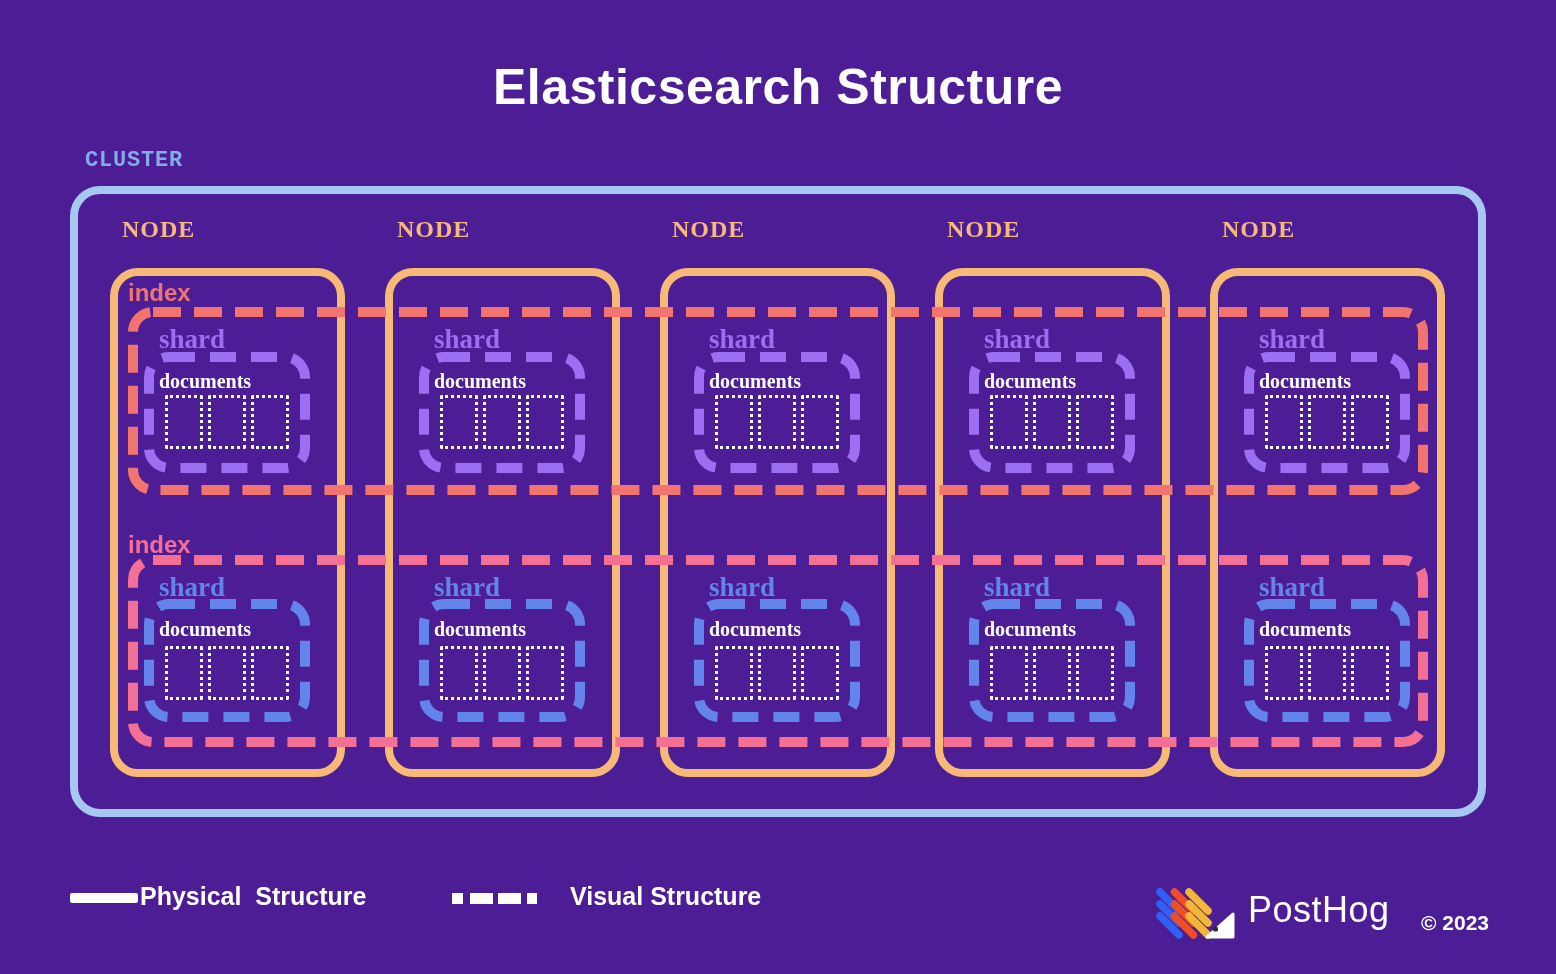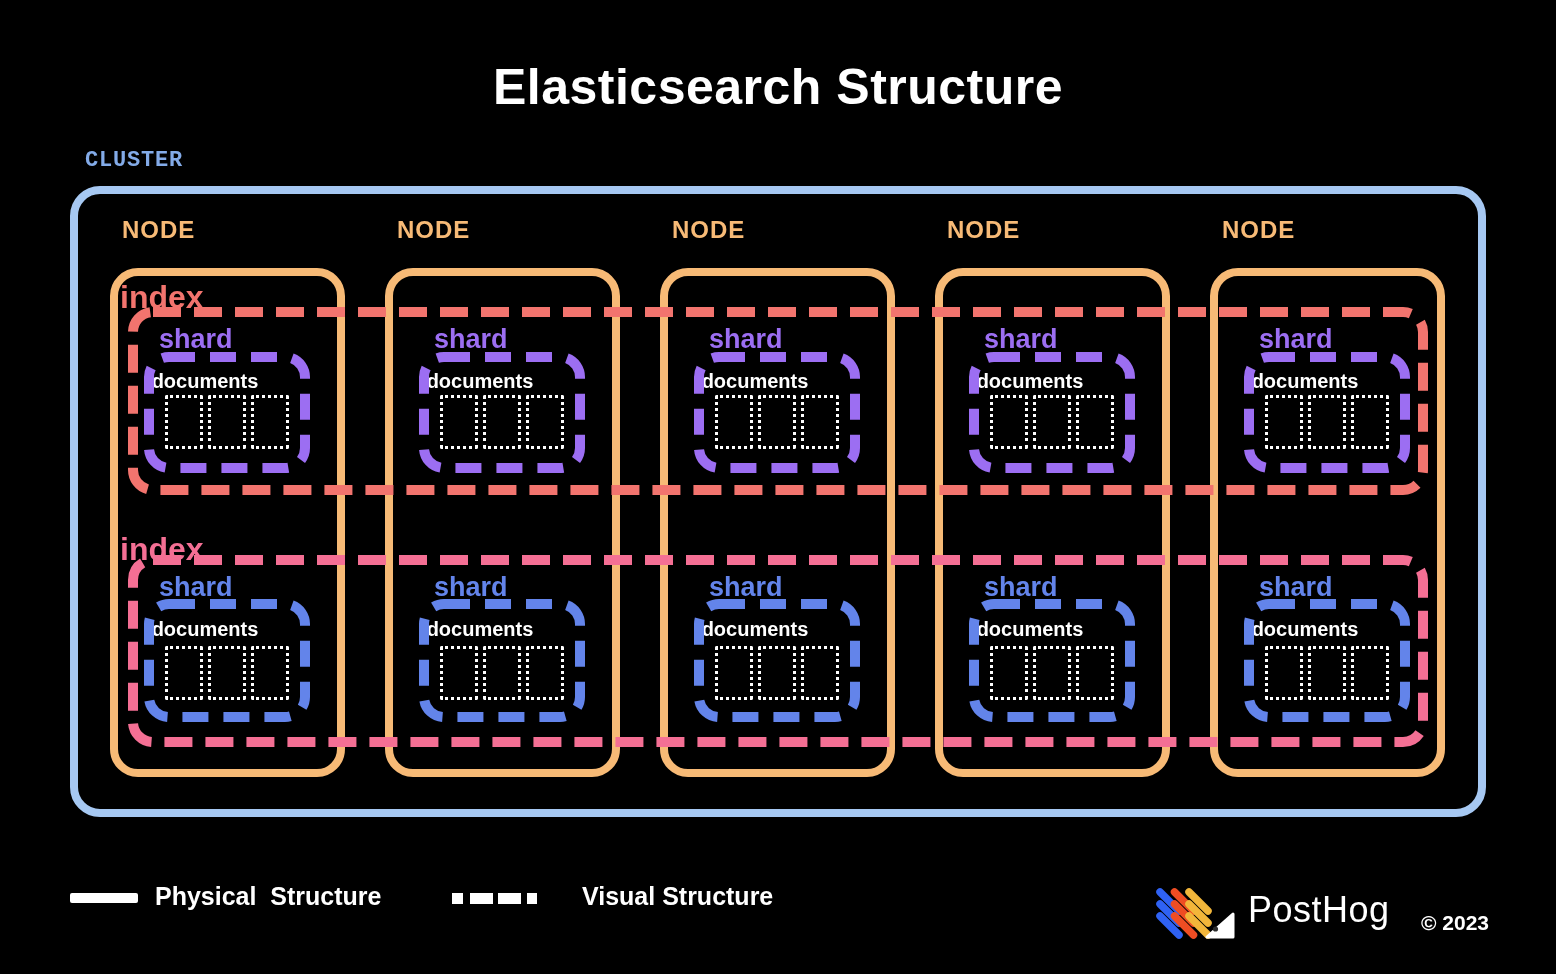--- a/index.html
+++ b/index.html
@@ -1,34 +1,34 @@
 <!DOCTYPE html>
 <html><head>
 <meta charset="utf-8">
 <style>
   html,body{margin:0;padding:0;background:#1f1f1f;}
   .canvas{
     position:relative; width:1556px; height:974px;
-    background:#000000; overflow:hidden;
+    background:#4c1d95; overflow:hidden;
     font-family:"Liberation Sans", sans-serif;
   }
   .title{
     position:absolute; top:58px; left:0; width:1556px;
     margin:0; text-align:center;
     color:#ffffff; font-size:50px; font-weight:700; letter-spacing:0.5px;
   }
   .cluster-label{
     position:absolute; left:85px; top:148px;
     color:#83abe8; font-size:22px; font-weight:700; letter-spacing:0.8px;font-family:Liberation Mono, monospace;
   }
   .cluster-box{
     position:absolute; left:70px; top:186px; width:1416px; height:631px;
     border:8px solid #a6c8f2; border-radius:30px; box-sizing:border-box;
   }
-  .node-wrap{ position:absolute; top:216px; width:235px; height:561px; z-index:1; }
+  .node-wrap{ position:absolute; top:216px; width:235px; height:561px; z-index:1;font-family:Liberation Serif, serif; }
   .n1{left:110px}.n2{left:385px}.n3{left:660px}.n4{left:935px}.n5{left:1210px}
   .node-label{
     position:absolute; left:12px; top:0;
     color:#f7ba76; font-size:24px; font-weight:700; letter-spacing:1px;
   }
   .node-box{
     position:absolute; left:0; top:52px; width:235px; height:509px;
     border:8px solid #f7ba76; border-radius:28px; box-sizing:border-box;
   }
   .shard-label{ position:absolute; left:49px; font-size:27px; font-weight:700; }
@@ -48,42 +48,42 @@
   .overlay{
     position:absolute; left:0; top:0; width:1556px; height:974px;
     z-index:2; pointer-events:none;
   }
   .overlay rect{ fill:none; }
   .idx1{ stroke:#f2746e; stroke-width:10; stroke-dasharray:28 13; }
   .idx2{ stroke:#f46f94; stroke-width:10; stroke-dasharray:28 13; }
   .shr1{ stroke:#9c6ef2; stroke-width:10; stroke-dasharray:26 15; }
   .shr2{ stroke:#6384ea; stroke-width:10; stroke-dasharray:26 15; }
   .index-label{
-    position:absolute; left:120px; z-index:3;
-    font-size:32px; font-weight:700;
+    position:absolute; left:128px; z-index:3;
+    font-size:24px; font-weight:700;
   }
   .index-label.il1{ top:279px; color:#f2746e; }
   .index-label.il2{ top:531px; color:#f46f94; }
   .legend-line{
     position:absolute; left:70px; top:893px; width:68px; height:10px;
     background:#ffffff; border-radius:2px;
   }
   .legend-dash{
     position:absolute; left:452px; top:893px; width:85px; height:11px;
     background:linear-gradient(90deg,
       #ffffff 0 11px, transparent 11px 18px,
       #ffffff 18px 41px, transparent 41px 46px,
       #ffffff 46px 69px, transparent 69px 75px,
       #ffffff 75px 85px);
   }
   .legend-text{
     position:absolute; top:882px; color:#ffffff;
     font-size:25px; font-weight:700; white-space:pre;
   }
-  .legend-text.lp{ left:155px; } .legend-text.lv{ left:582px; }
+  .legend-text.lp{ left:140px; } .legend-text.lv{ left:570px; }
   .logo-svg{ position:absolute; left:1154px; top:886px; }
   .brand{
     position:absolute; left:1248px; top:889px;
     color:#ffffff; font-size:36px; font-weight:400; letter-spacing:0.5px;
   }
   .copyright{
     position:absolute; left:1421px; top:911px;
     color:#ffffff; font-size:21px; font-weight:700;
   }
 </style>

